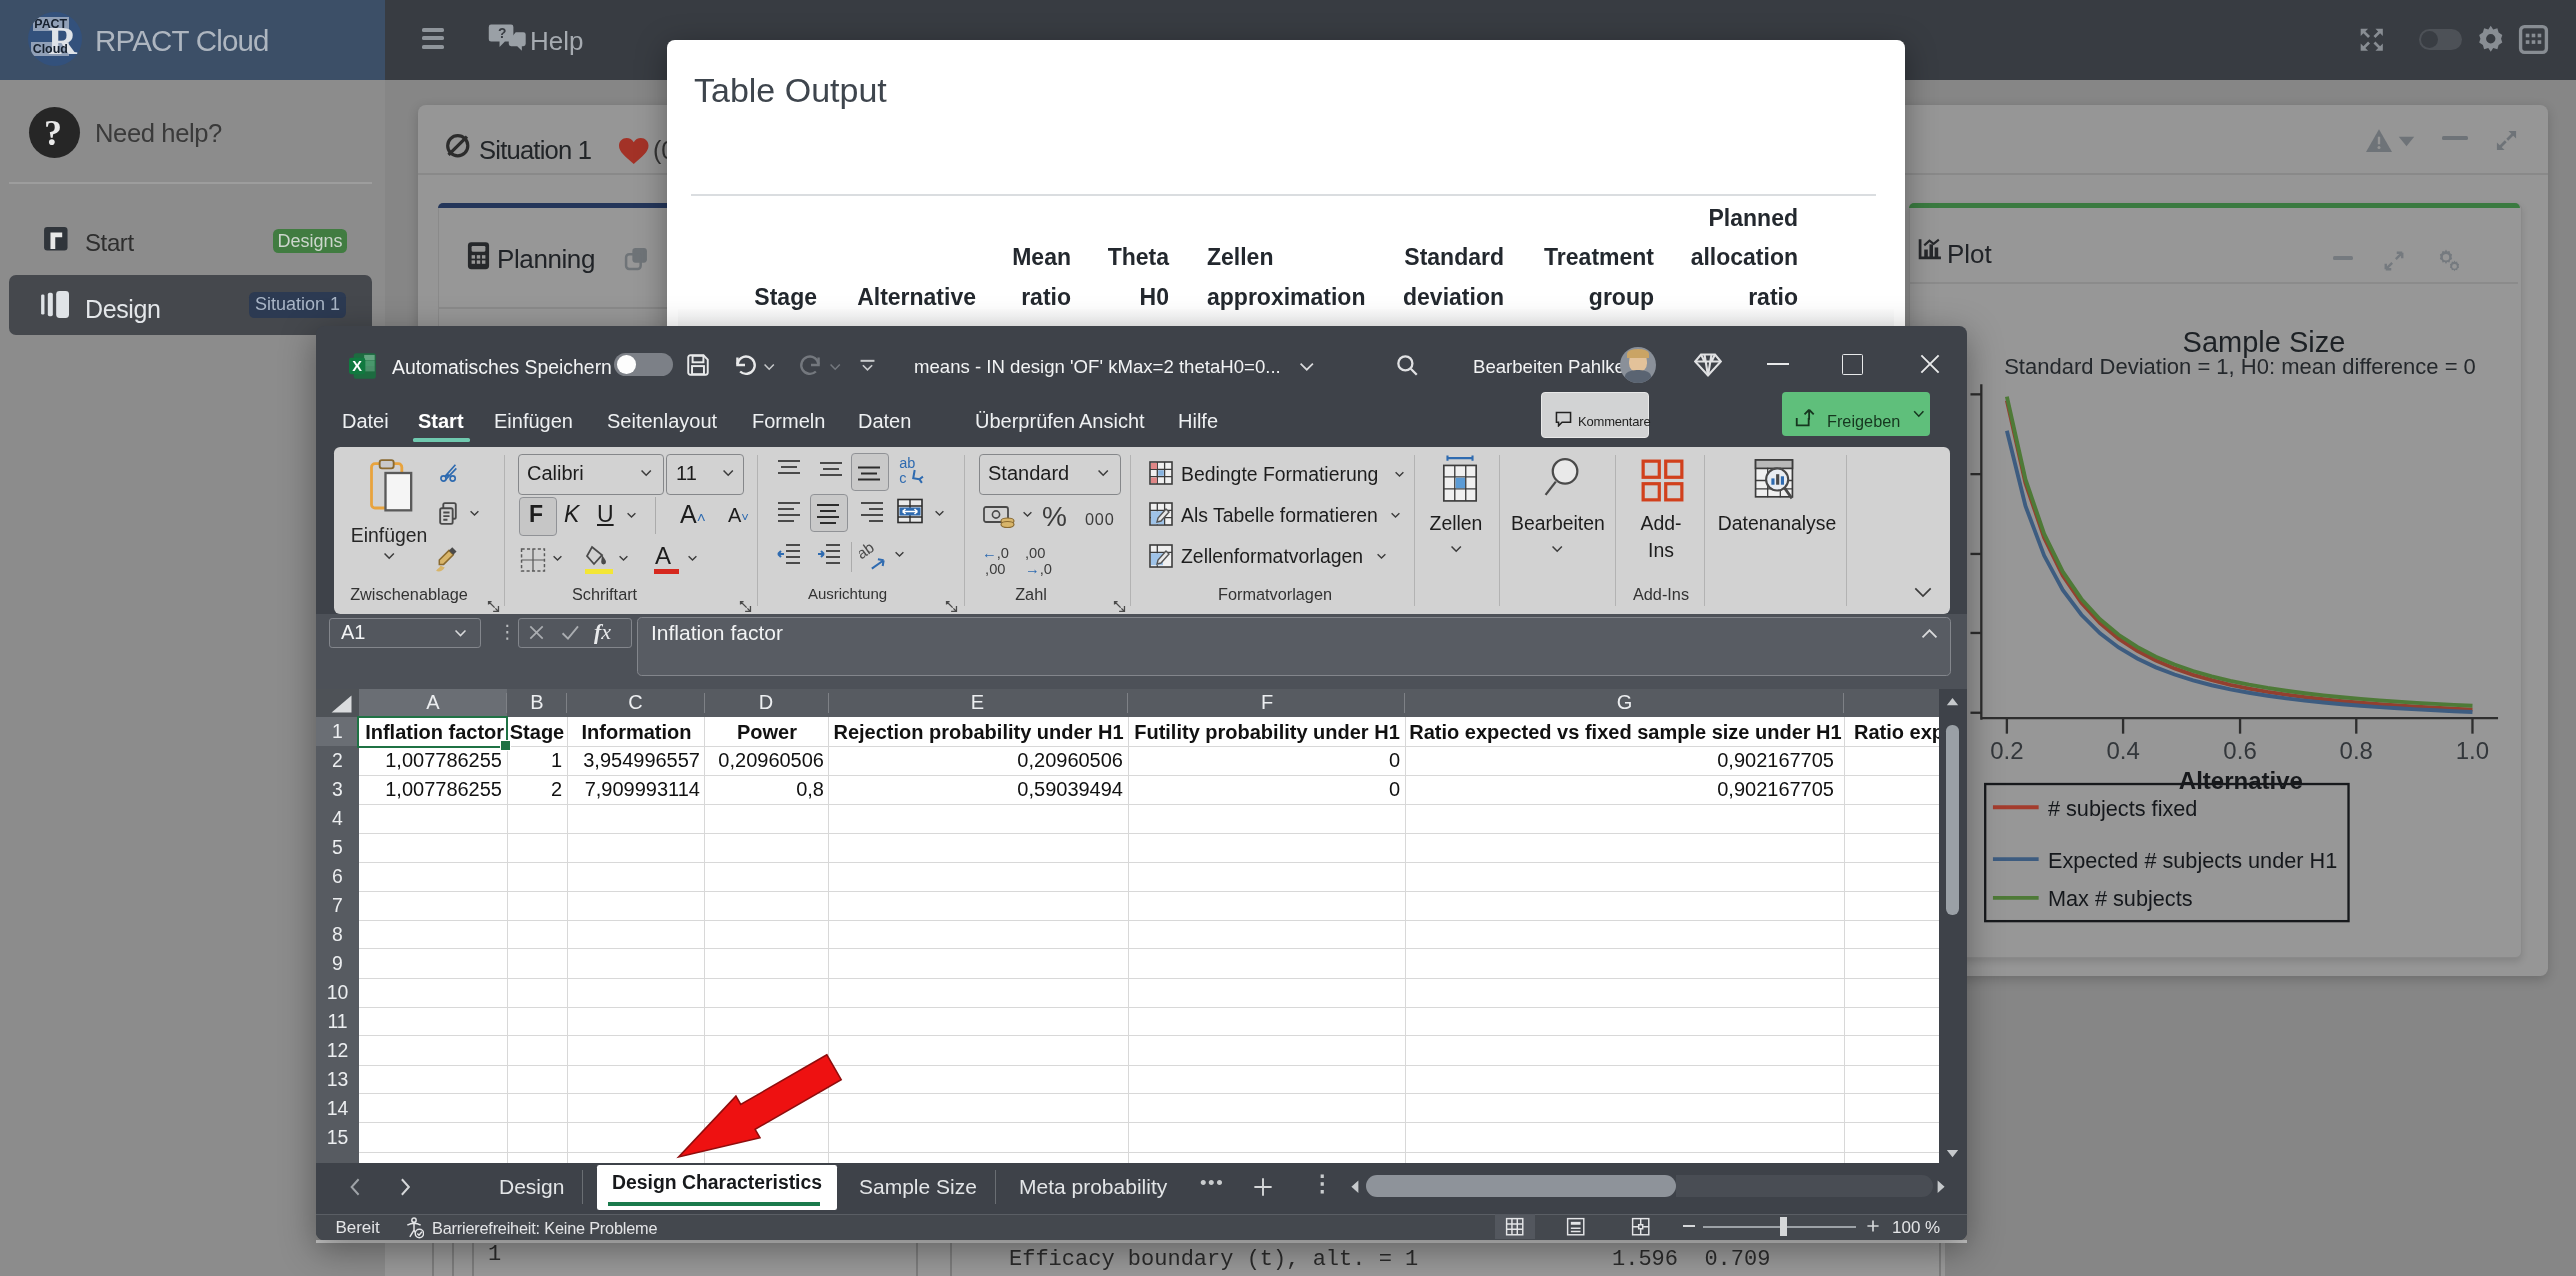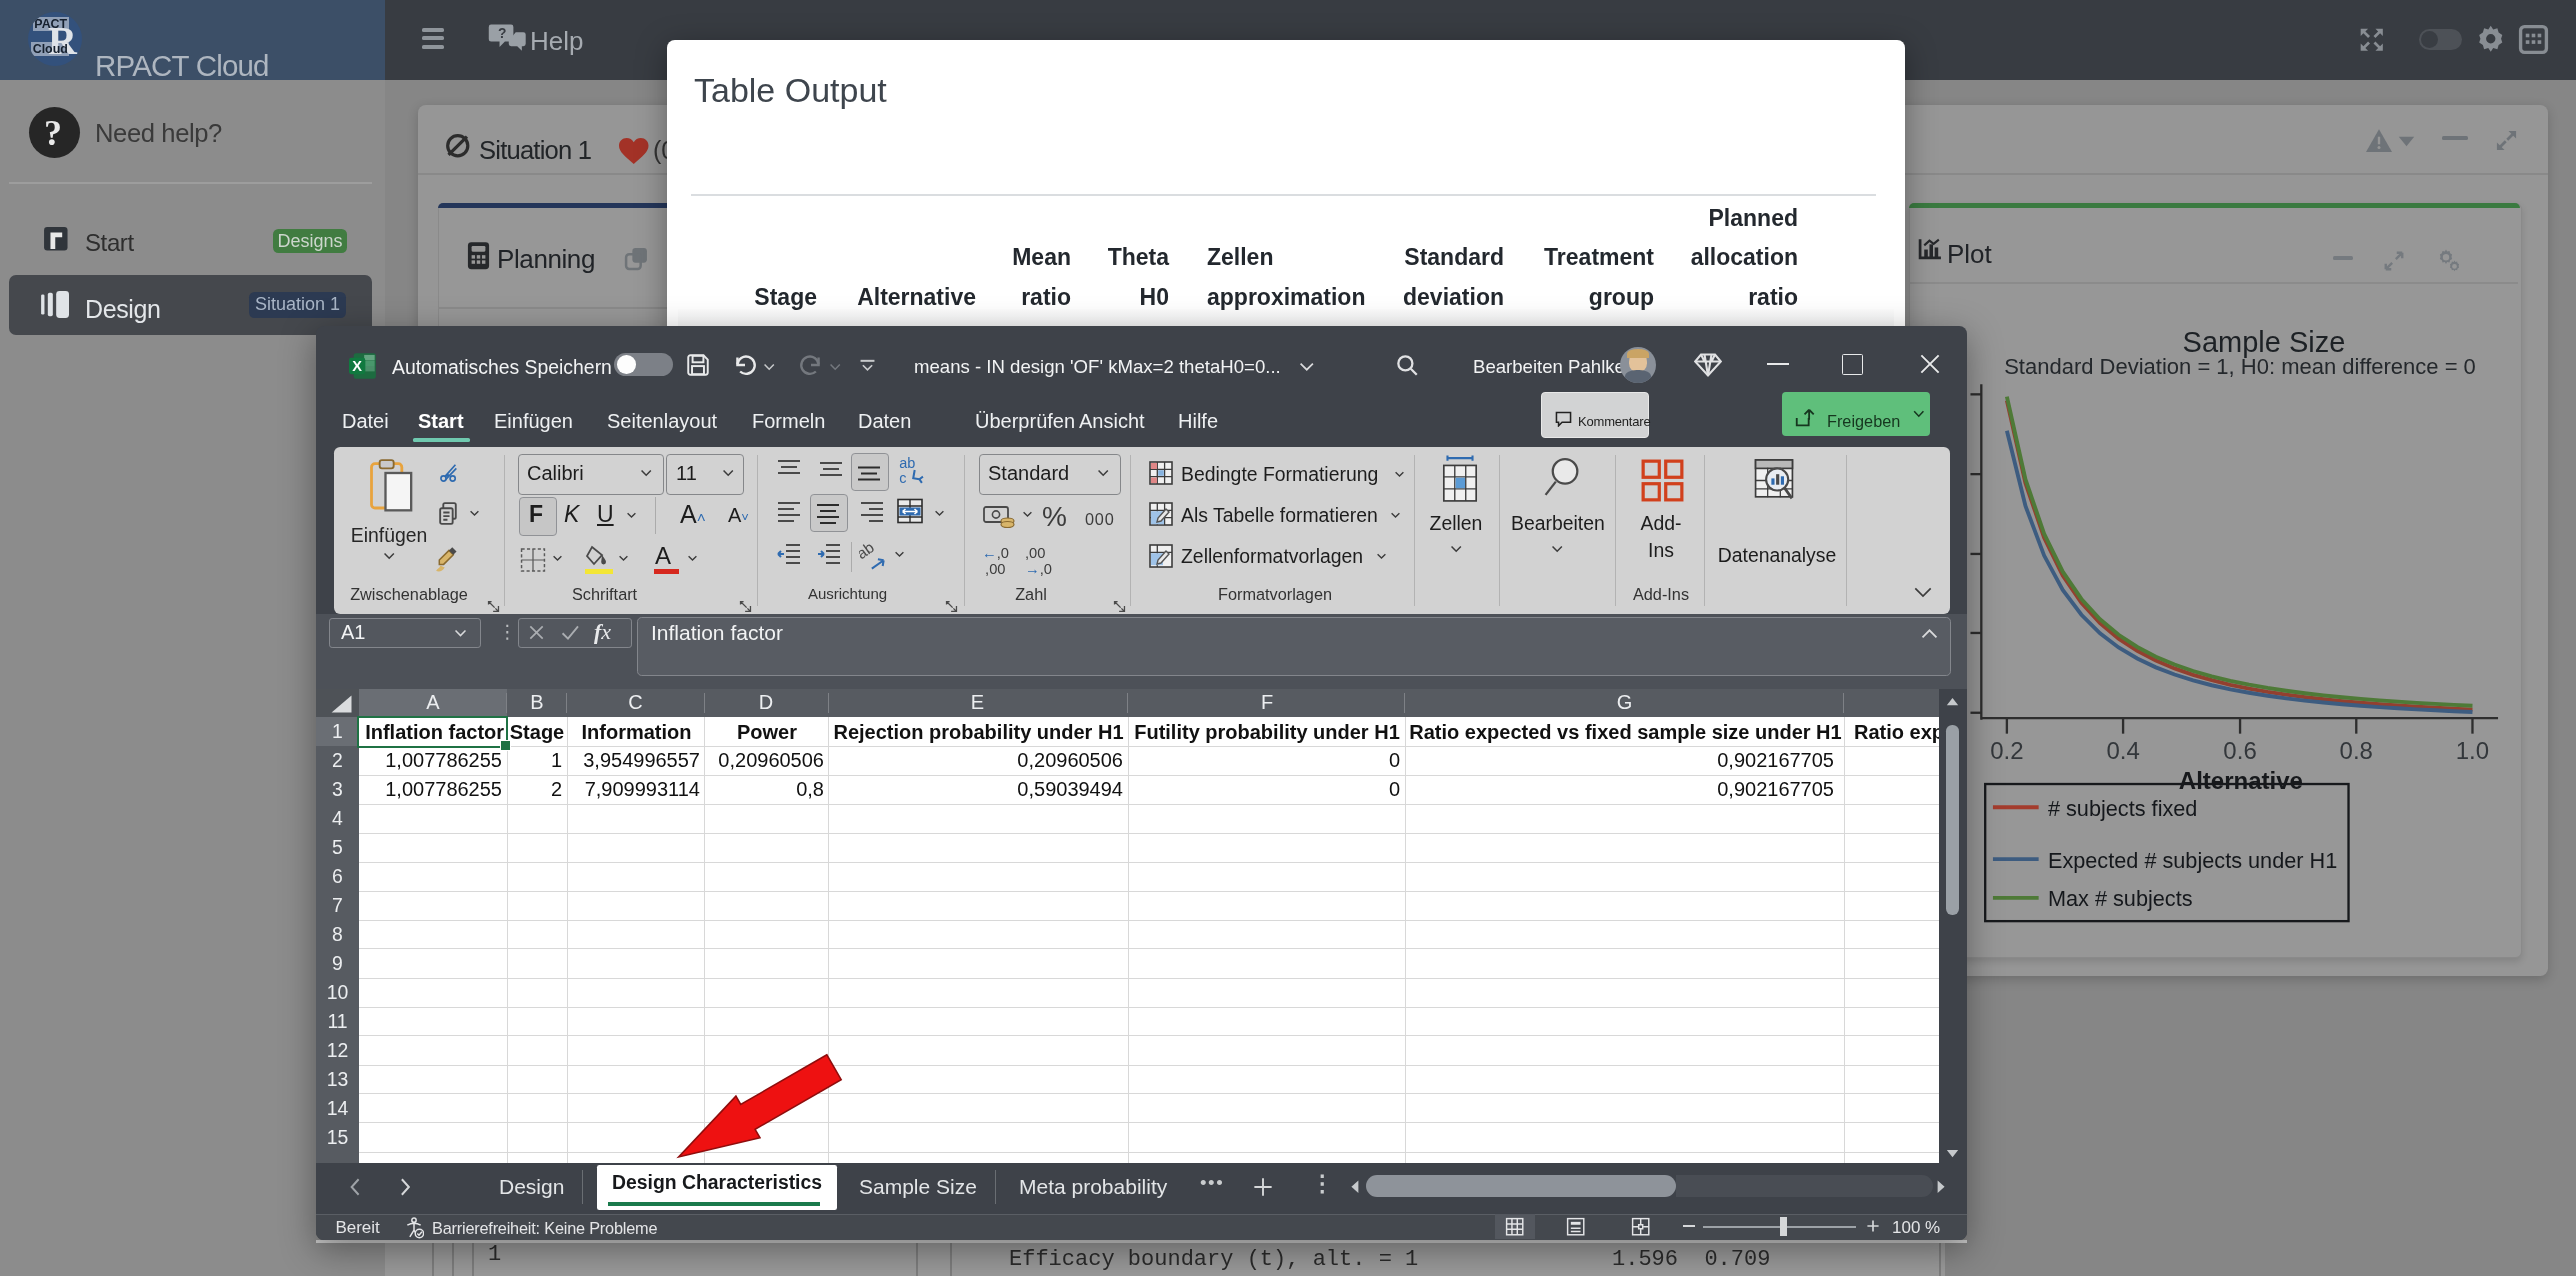--- a/index.html
+++ b/index.html
@@ -11,21 +11,21 @@
 <body>
 
 <div class="abs" style="left:0;top:0;width:385px;height:80px;background:#3c4f67;"></div>
 <div class="abs" style="left:385px;top:0;width:2191px;height:80px;background:#383c42;"></div>
 
 <div class="abs" style="left:28px;top:12.4px;width:54px;height:54px;border-radius:50%;background:#33517c;overflow:hidden;">
   <div class="abs" style="left:20px;top:4.7px;font-size:40px;font-weight:bold;color:#dfe3e8;font-family:'Liberation Serif',serif;">R</div>
   <div class="abs" style="left:4.7px;top:4.7px;font-size:12.4px;color:#16202e;font-weight:bold;background:rgba(222,226,232,0.55);padding:0 1.6px;">PACT</div>
   <div class="abs" style="left:3.1px;top:29.5px;font-size:12.4px;color:#16202e;font-weight:bold;background:rgba(222,226,232,0.55);padding:0 1.6px;">Cloud</div>
 </div>
-<div class="abs" style="left:95px;top:24px;font-size:29.5px;letter-spacing:-0.8px;color:#aeb6c0;margin-top:25px;">RPACT Cloud</div>
+<div class="abs" style="left:95px;top:24px;font-size:29.5px;letter-spacing:-0.8px;color:#aeb6c0;">RPACT Cloud</div>
 
 <div class="abs" style="left:422px;top:28px;width:22px;height:3.5px;background:#8f959b;border-radius:1.6px;"></div>
 <div class="abs" style="left:422px;top:36px;width:22px;height:3.5px;background:#8f959b;border-radius:1.6px;"></div>
 <div class="abs" style="left:422px;top:45px;width:22px;height:3.5px;background:#8f959b;border-radius:1.6px;"></div>
 
 <svg class="abs" style="left:488px;top:23px;" width="40" height="34" viewBox="0 0 52 44">
   <path d="M4 2 h26 a3 3 0 0 1 3 3 v16 a3 3 0 0 1 -3 3 h-8 l-7 7 v-7 h-11 a3 3 0 0 1 -3 -3 v-16 a3 3 0 0 1 3 -3 z" fill="#9aa0a6"></path>
   <text x="13" y="19" font-size="18" font-weight="bold" fill="#383c42">?</text>
   <path d="M36 12 h10 a3 3 0 0 1 3 3 v12 a3 3 0 0 1 -3 3 h-2 v6 l-6 -6 h-8 a3 3 0 0 1 -3 -3 v-4" fill="#9aa0a6"></path>
 </svg>
@@ -563,21 +563,21 @@
   <svg class="abs" style="left:1438px;top:132px;" width="40" height="45" viewBox="0 0 38 42">
     <rect x="1.5" y="1.5" width="35" height="35" fill="#f0f0f0" stroke="#3c3c3c" stroke-width="1.6"></rect>
     <rect x="1.5" y="1.5" width="35" height="8" fill="#b9b9b9" stroke="#3c3c3c" stroke-width="1.6"></rect>
     <path d="M1.5 21 h35 M1.5 29 h35 M13 9 v28 M25 9 v28" stroke="#3c3c3c" stroke-width="1.2"></path>
     <circle cx="22" cy="20" r="10.5" fill="#e9edf2" stroke="#4a4a4a" stroke-width="2"></circle>
     <rect x="16.5" y="19" width="3" height="6" fill="#2f6bb0"></rect>
       <rect x="21" y="15" width="3" height="10" fill="#4a4a4a"></rect>
       <rect x="25.5" y="17" width="3" height="8" fill="#2f6bb0"></rect>
     <line x1="29" y1="28" x2="36" y2="38" stroke="#4a4a4a" stroke-width="2.6"></line>
   </svg>
-  <div class="abs" style="left:1395px;top:186px;width:132px;text-align:center;font-size:19.4px;color:#1d1d1d;margin-top:32px;">Datenanalyse</div>
+  <div class="abs" style="left:1395px;top:186px;width:132px;text-align:center;font-size:19.4px;color:#1d1d1d;">Datenanalyse</div>
 
   <svg class="abs" style="left:1597px;top:260px;" width="20" height="12.4" viewBox="0 0 26 16">
       <path d="M3 3 l10 10 10-10" stroke="#3c3c3c" stroke-width="2.2" fill="none"></path>
     </svg>
 
   
   <div class="abs" style="left:0;top:288px;width:1651px;height:75px;background:#4d5158;"></div>
   <div class="abs" style="left:13px;top:292px;width:150px;height:28px;background:#53575e;border:0.8px solid #83868c;border-radius:3.1px;"></div>
   <div class="abs" style="left:25px;top:295px;font-size:20px;color:#f2f3f4;">A1</div>
   <svg class="abs" style="left:138px;top:303px;" width="13" height="8.5" viewBox="0 0 17 11">

